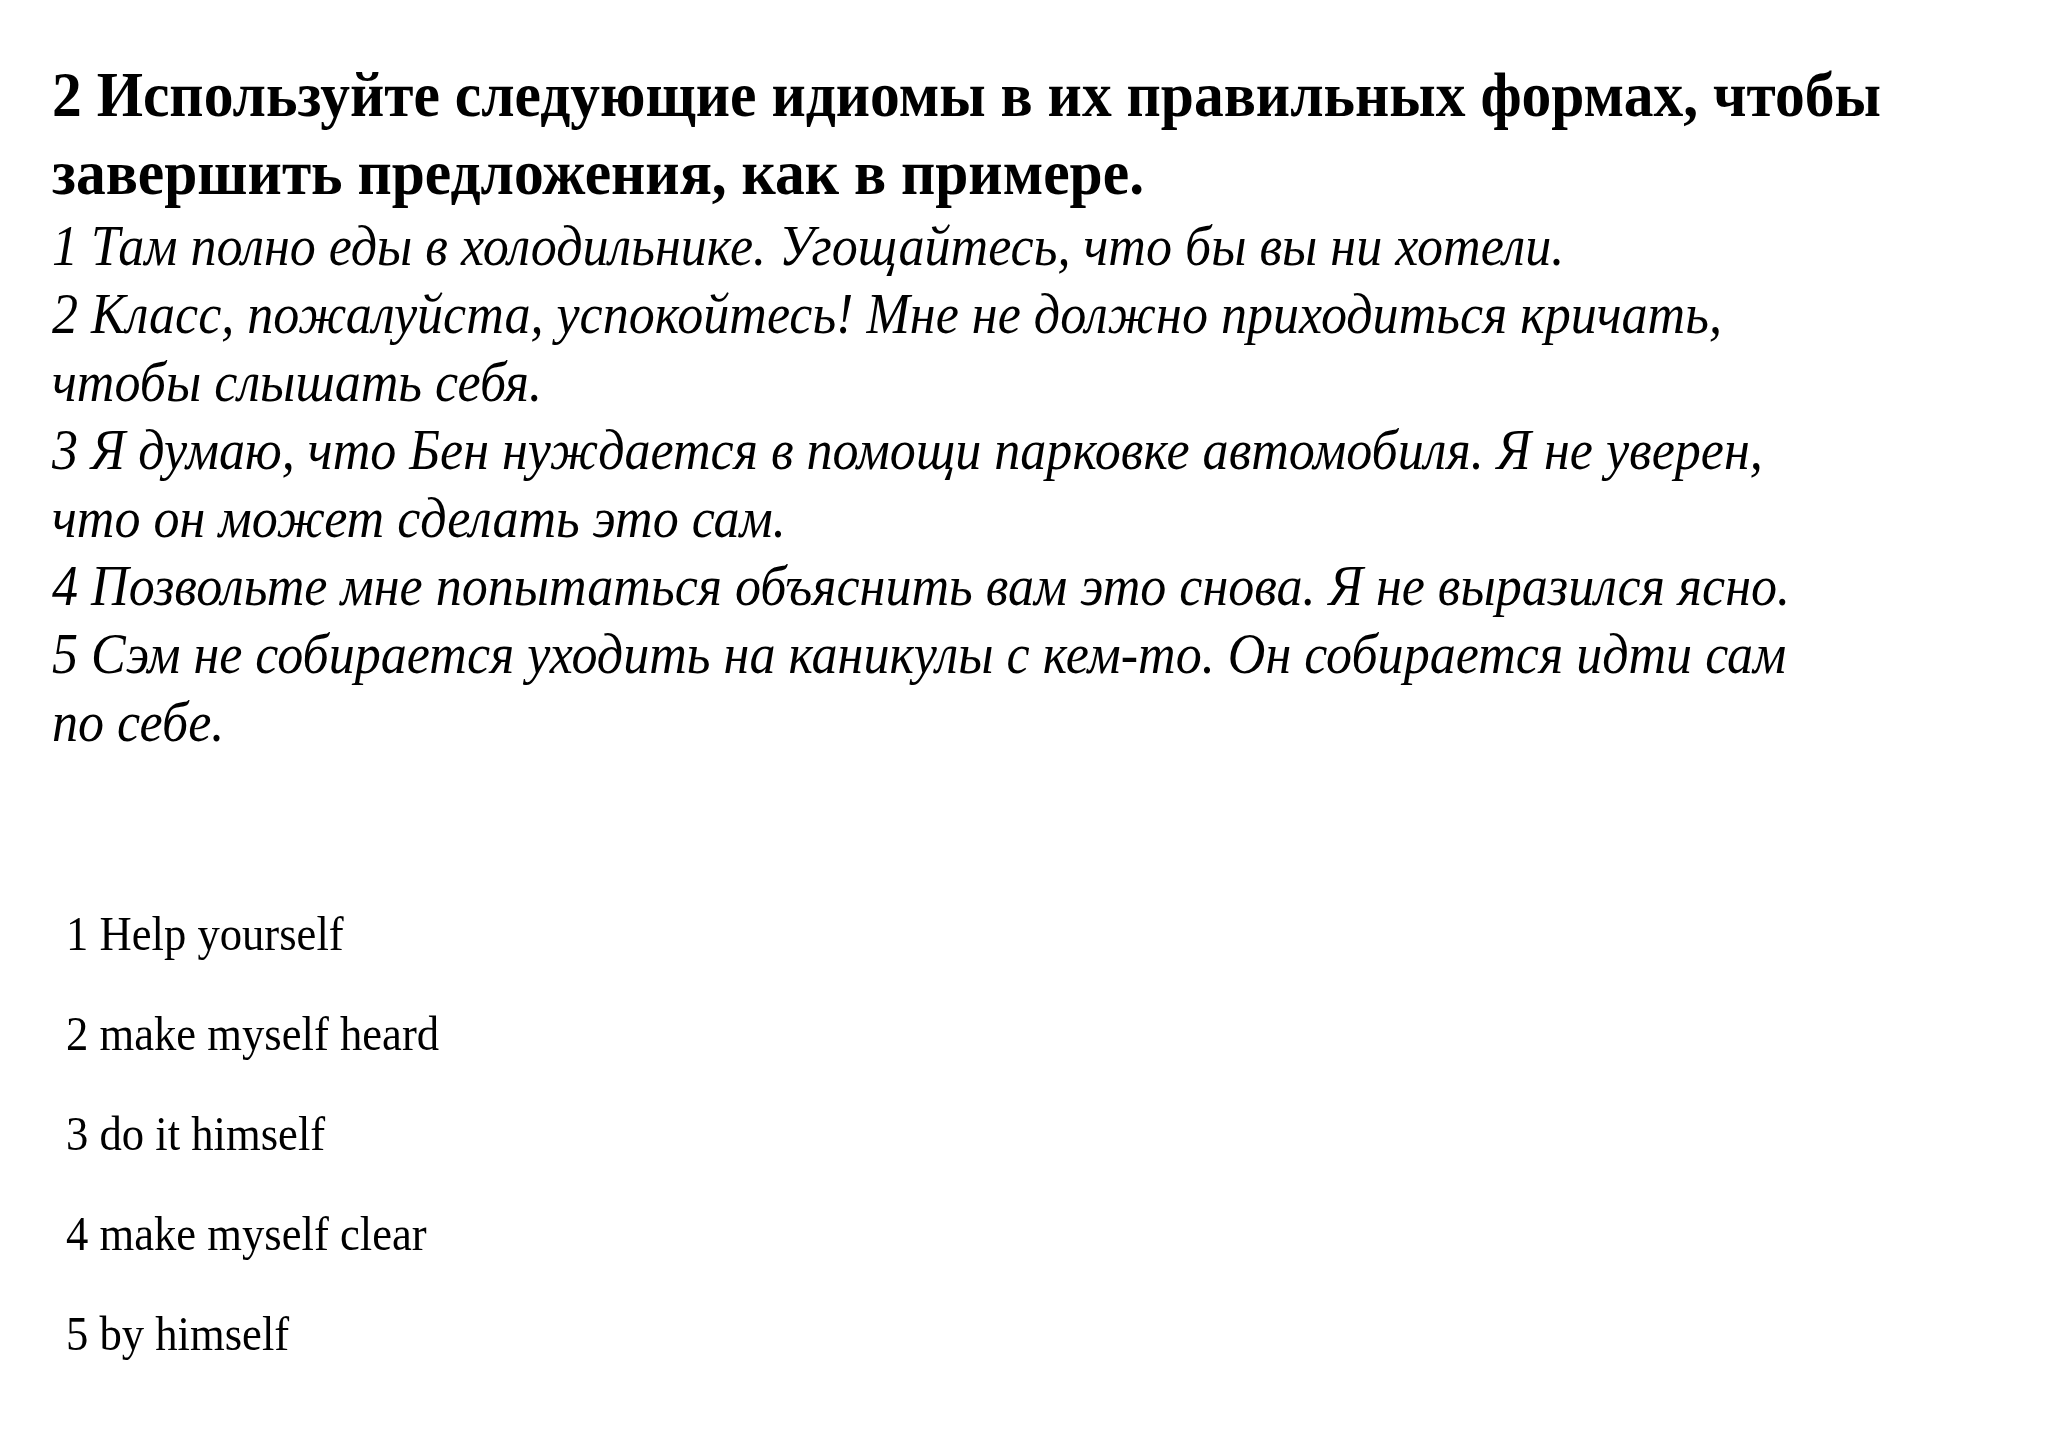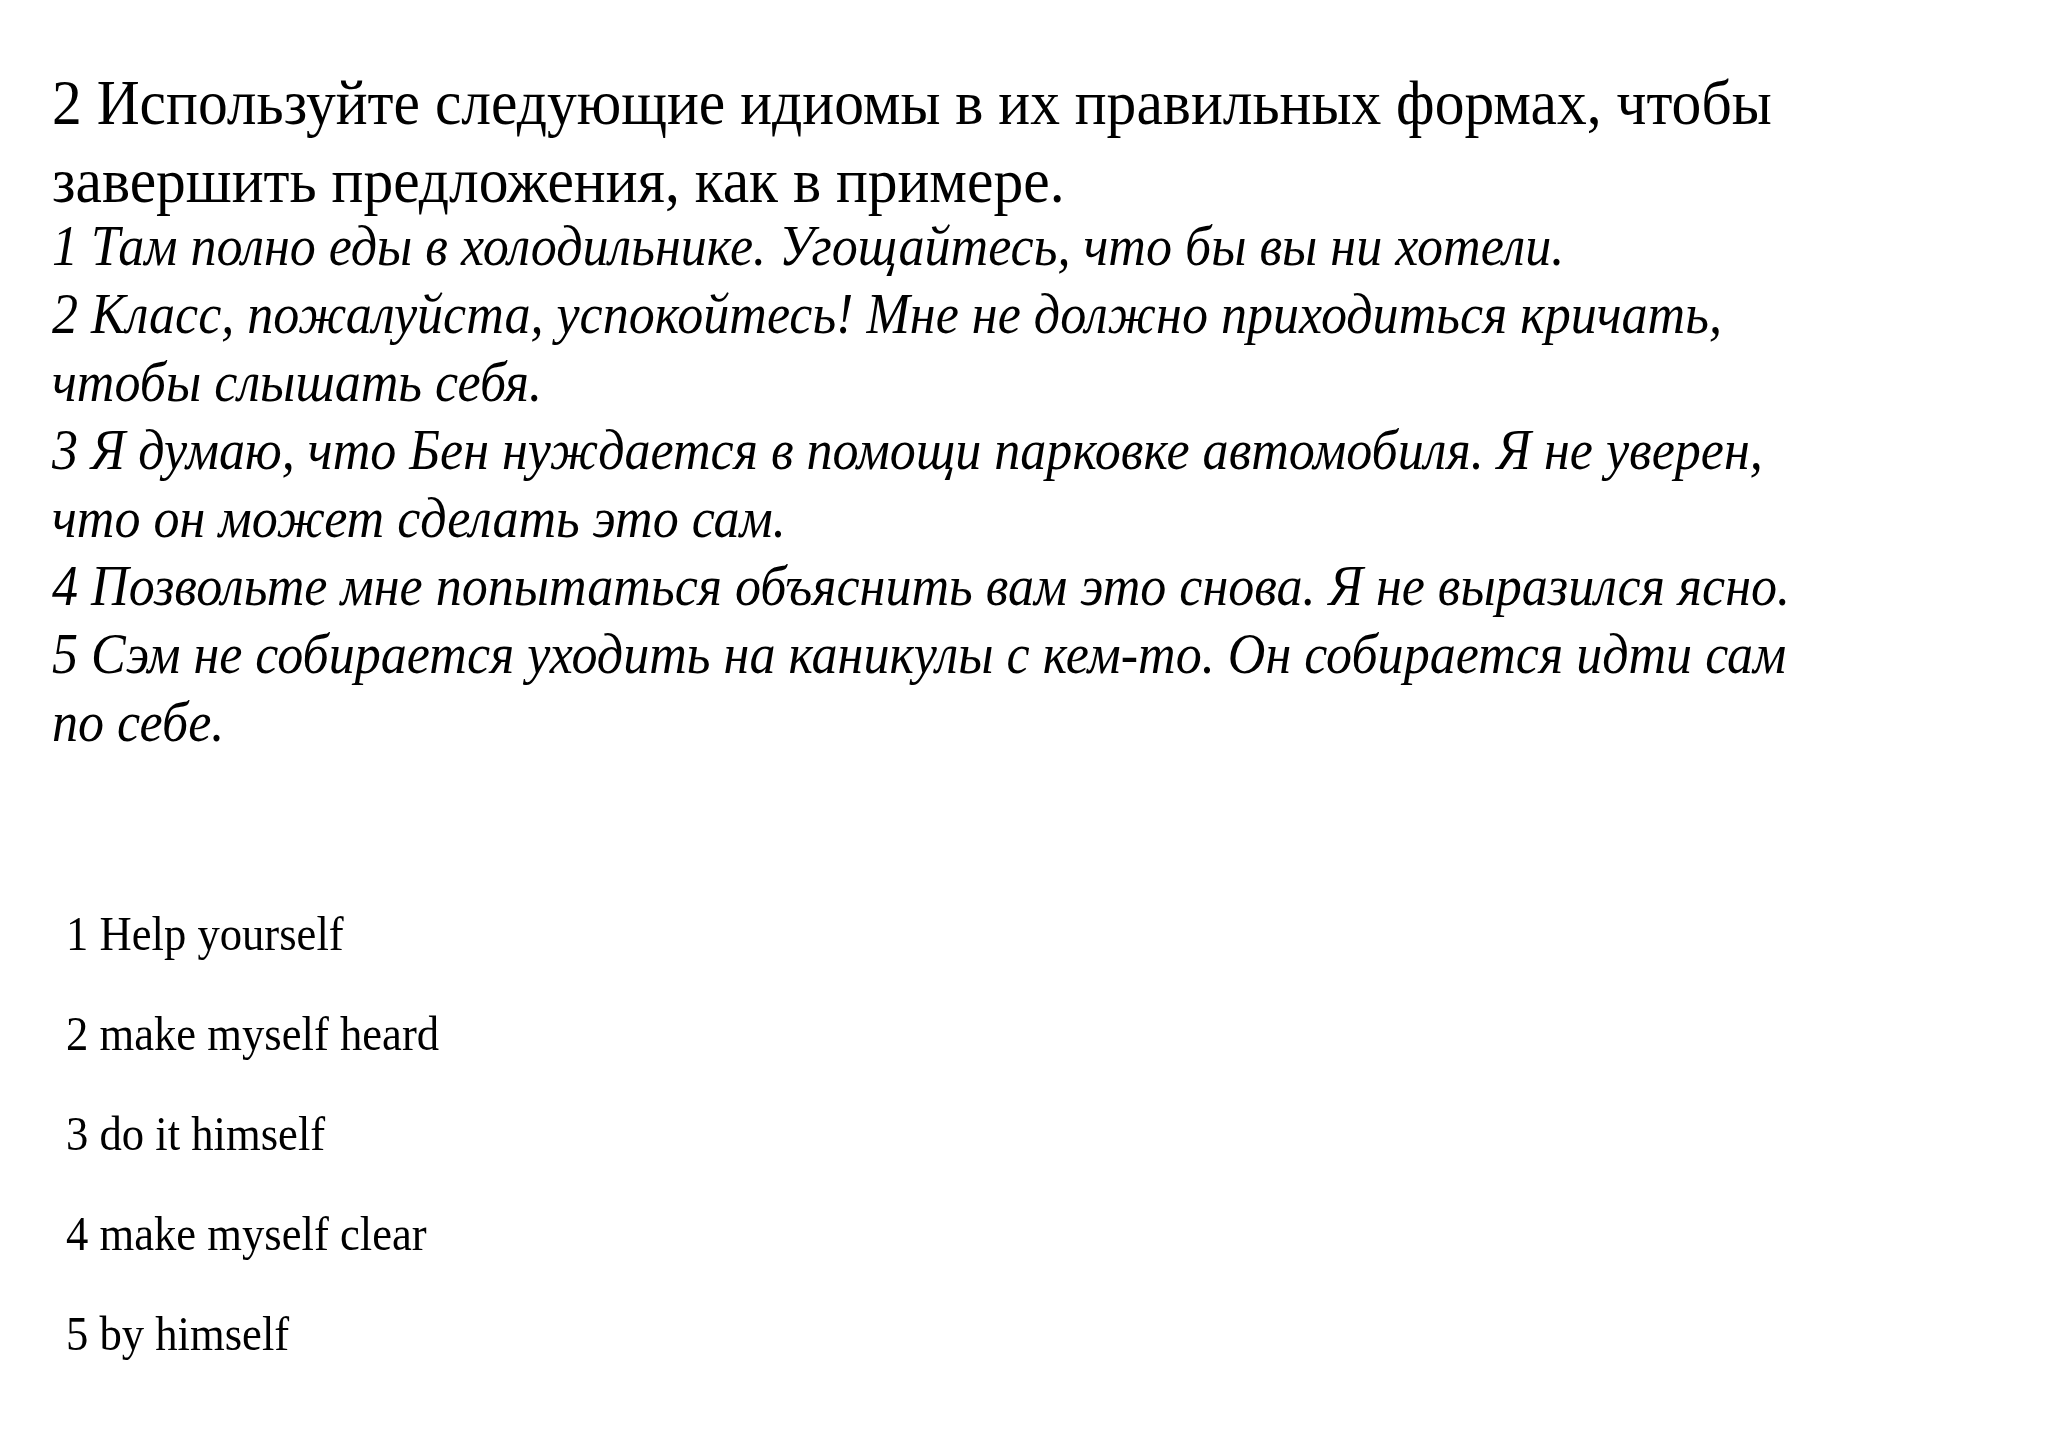--- a/index.html
+++ b/index.html
@@ -13,22 +13,22 @@
     color: #000000;
   }
   .line {
     white-space: nowrap;
     transform: scaleX(0.93);
     transform-origin: 0 50%;
   }
   .title-block {
     position: absolute;
     left: 52px;
-    top: 64px;
-    font-weight: 400;
+    top: 56px;
+    font-weight: 700;
     font-size: 64px;
     line-height: 78px;
   }
   .task-block {
     position: absolute;
     left: 52px;
     top: 212px;
     font-size: 56px;
     line-height: 68px;
     font-style: italic;

